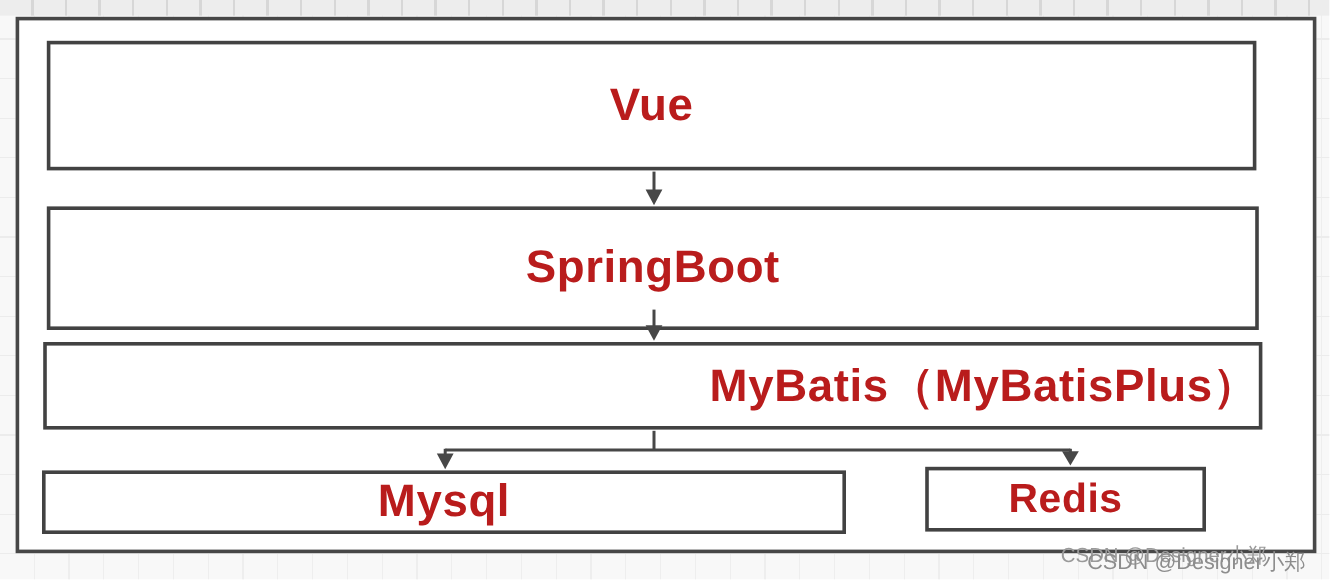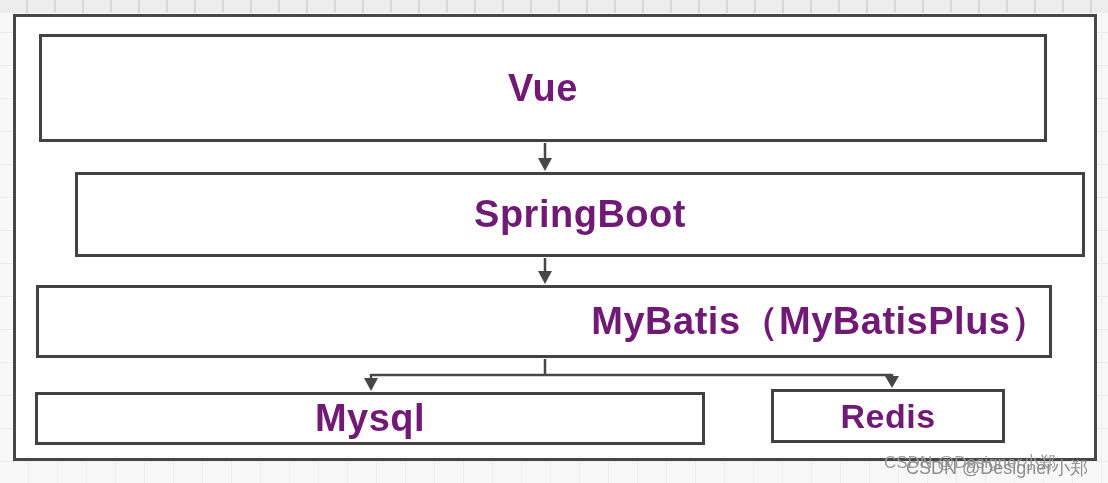--- a/index.html
+++ b/index.html
@@ -34,26 +34,26 @@
     background: #ffffff;
   }
   .node {
     position: absolute;
     border: 3px solid #424242;
     background: #ffffff;
     display: flex;
     align-items: center;
     justify-content: center;
     font-weight: bold;
-    color: #701a75;
+    color: #b91c1c;
     letter-spacing: 0.5px;
     box-sizing: border-box;
   }
   .node-vue        { left: 39px;  top: 34px;  width: 1008px; height: 108px; font-size: 38px; }
-  .node-springboot { left: 39px;  top: 172px; width: 1010px; height: 85px;  font-size: 38px; margin-left: 36px; }
+  .node-springboot { left: 39px;  top: 172px; width: 1010px; height: 103px;  font-size: 38px; }
   .node-mybatis    { left: 36px;  top: 285px; width: 1016px; height: 73px;  font-size: 38px; justify-content: flex-end; }
   .node-mysql      { left: 35px;  top: 392px; width: 670px;  height: 53px;  font-size: 38px; }
   .node-redis      { left: 771px; top: 389px; width: 234px;  height: 54px;  font-size: 34px; }
   .edges-layer {
     position: absolute;
     left: 0; top: 0;
     width: 1108px; height: 483px;
     pointer-events: none;
   }
   .watermark {

